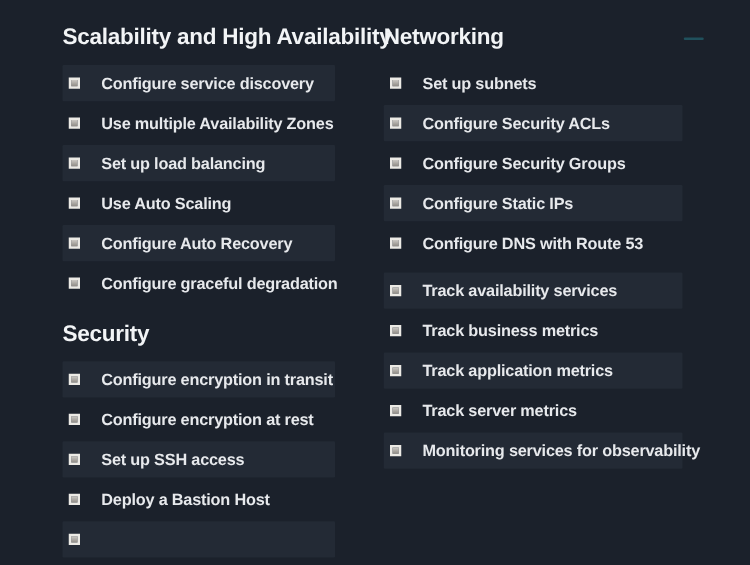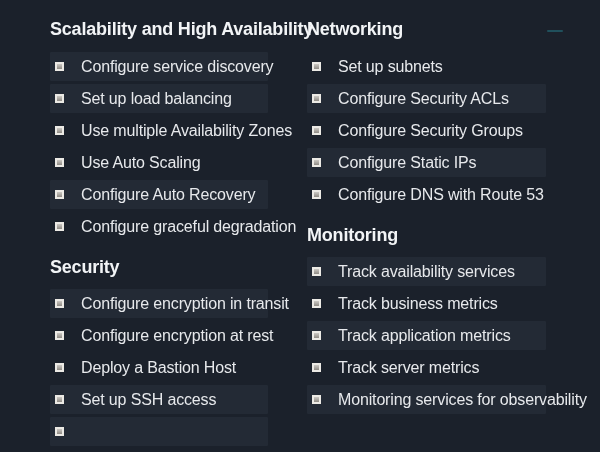--- a/index.html
+++ b/index.html
@@ -57,22 +57,22 @@
     flex: 0 0 auto;
     width: 9px;
     height: 9px;
     box-sizing: border-box;
     border: 2px solid #eceae5;
     background: linear-gradient(180deg, #cbc8c3 0%, #8f8b85 100%);
   }
   .row-label {
     margin-left: 17px;
     color: #e7e9ec;
-    font-size: 16px;
-    font-weight: 400;
+    font-size: 13px;
+    font-weight: 700;
     letter-spacing: -0.15px;
     white-space: nowrap;
   }
   .top-dash {
     position: absolute;
     left: 547px;
     top: 30px;
     width: 16px;
     height: 2px;
     border-radius: 1px;
@@ -85,27 +85,27 @@
 
 <div class="page">
   <div class="col col-left">
     <div class="section">
         <h2 class="section-title">Scalability and High Availability</h2>
         <div class="list">
           <div class="row hl">
             <span class="checkbox"></span>
             <span class="row-label">Configure service discovery</span>
           </div>
+          <div class="row">
+            <span class="checkbox"></span>
+            <span class="row-label">Use multiple Availability Zones</span>
+          </div>
           <div class="row hl">
             <span class="checkbox"></span>
             <span class="row-label">Set up load balancing</span>
-          </div>
-          <div class="row">
-            <span class="checkbox"></span>
-            <span class="row-label">Use multiple Availability Zones</span>
           </div>
           <div class="row">
             <span class="checkbox"></span>
             <span class="row-label">Use Auto Scaling</span>
           </div>
           <div class="row hl">
             <span class="checkbox"></span>
             <span class="row-label">Configure Auto Recovery</span>
           </div>
           <div class="row">
@@ -118,27 +118,27 @@
         <h2 class="section-title">Security</h2>
         <div class="list">
           <div class="row hl">
             <span class="checkbox"></span>
             <span class="row-label">Configure encryption in transit</span>
           </div>
           <div class="row">
             <span class="checkbox"></span>
             <span class="row-label">Configure encryption at rest</span>
           </div>
+          <div class="row hl">
+            <span class="checkbox"></span>
+            <span class="row-label">Set up SSH access</span>
+          </div>
           <div class="row">
             <span class="checkbox"></span>
             <span class="row-label">Deploy a Bastion Host</span>
-          </div>
-          <div class="row hl">
-            <span class="checkbox"></span>
-            <span class="row-label">Set up SSH access</span>
           </div>
           <div class="row hl">
             <span class="checkbox"></span>
           </div>
         </div>
       </div>
   </div>
   <div class="col col-right">
     <div class="section">
         <h2 class="section-title">Networking</h2>
@@ -159,21 +159,20 @@
             <span class="checkbox"></span>
             <span class="row-label">Configure Static IPs</span>
           </div>
           <div class="row">
             <span class="checkbox"></span>
             <span class="row-label">Configure DNS with Route 53</span>
           </div>
         </div>
       </div>
     <div class="section">
-        <h2 class="section-title">Monitoring</h2>
         <div class="list">
           <div class="row hl">
             <span class="checkbox"></span>
             <span class="row-label">Track availability services</span>
           </div>
           <div class="row">
             <span class="checkbox"></span>
             <span class="row-label">Track business metrics</span>
           </div>
           <div class="row hl">

